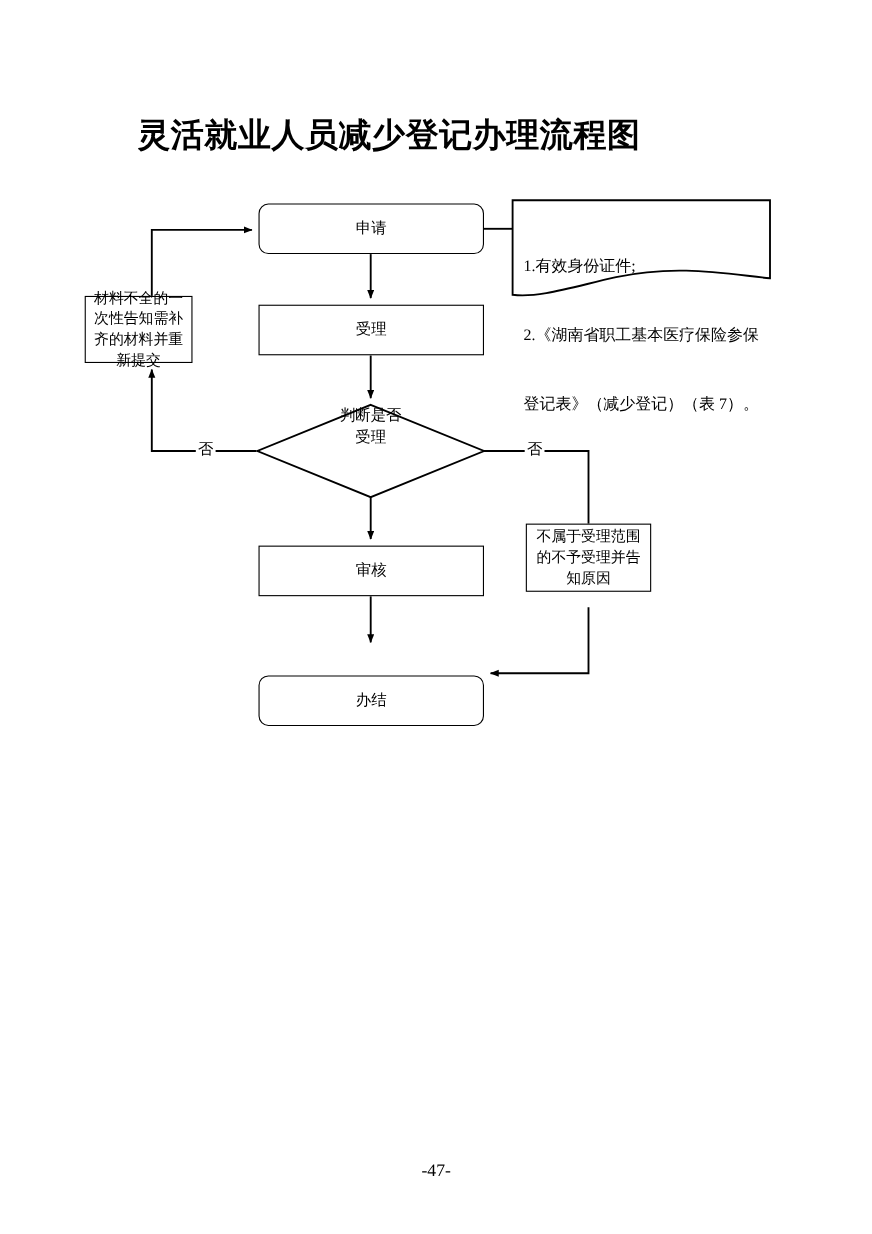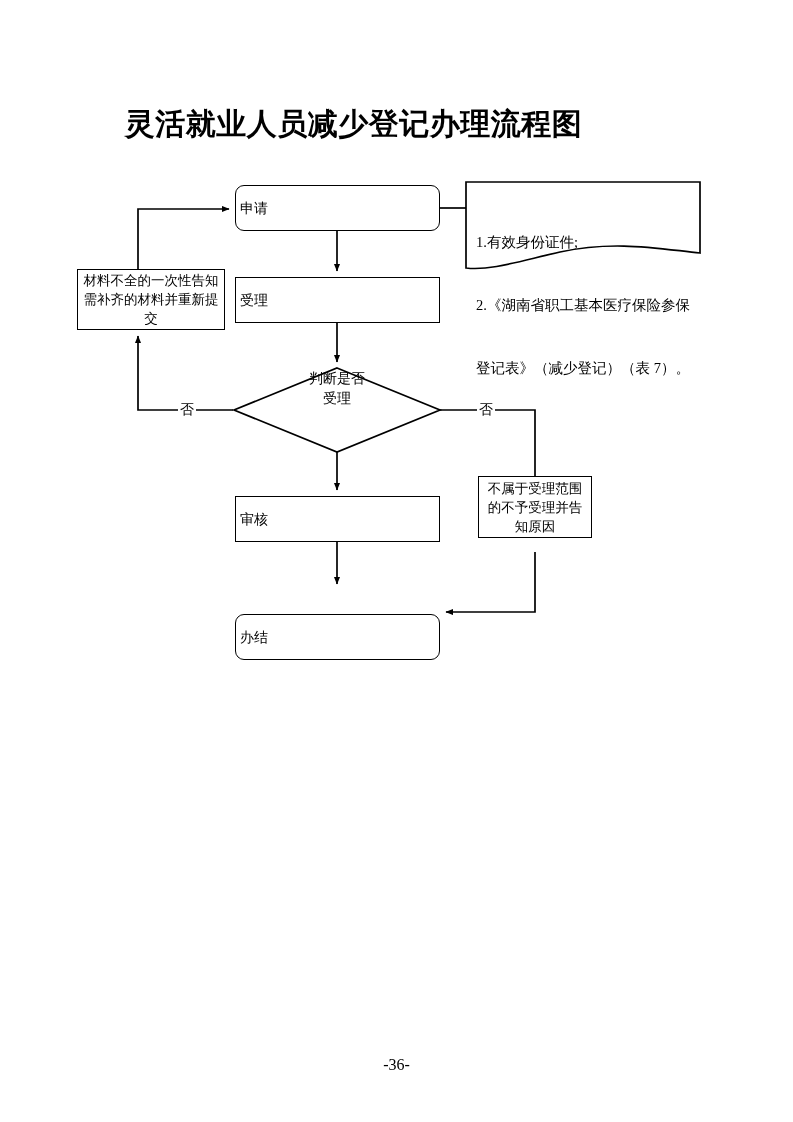--- a/index.html
+++ b/index.html
@@ -51,21 +51,21 @@
     width: 793px;
     height: 1122px;
   }
   .node {
     position: absolute;
     box-sizing: border-box;
     border: 1.6px solid #000;
     background: #fff;
     display: flex;
     align-items: center;
-    justify-content: flex-start;
+    justify-content: center;
     text-align: center;
     font-family: "DejaVu Serif", "Liberation Serif", serif;
     font-size: 14px;
     line-height: 20px;
     color: #000;
   }
   .node.rounded { border-radius: 9px; }
   .node.small { font-size: 13.5px; line-height: 19px; }
   .node-text { display: block; padding: 0 4px; }
 
@@ -160,32 +160,32 @@
   </div>
 
   <div class="node" style="left:235px; top:496px; width:205px; height:46px;">
     <span class="node-text">审核</span>
   </div>
 
   <div class="node rounded" style="left:235px; top:614px; width:205px; height:46px;">
     <span class="node-text">办结</span>
   </div>
 
-  <div class="node small" style="left:77px; top:269px; width:148px; height:61px;">
+  <div class="node small" style="left:77px; top:269px; width:98px; height:61px;">
     <span class="node-text">材料不全的一次性告知需补齐的材料并重新提交</span>
   </div>
 
   <div class="node small" style="left:478px; top:476px; width:114px; height:62px;">
     <span class="node-text">不属于受理范围的不予受理并告知原因</span>
   </div>
 
   <div class="edge-label" style="left:178px; top:401px;">否</div>
   <div class="edge-label" style="left:477px; top:401px;">否</div>
 
   <div class="note-text" style="left:476px; top:190px; width:222px;">
     <div>1.有效身份证件;</div>
     <div>2.《湖南省职工基本医疗保险参保</div>
     <div>登记表》（减少登记）（表 7）。</div>
   </div>
 
-  <div id="page-number">-36-</div>
+  <div id="page-number">-47-</div>
 
 </div>
 
 </body></html>

